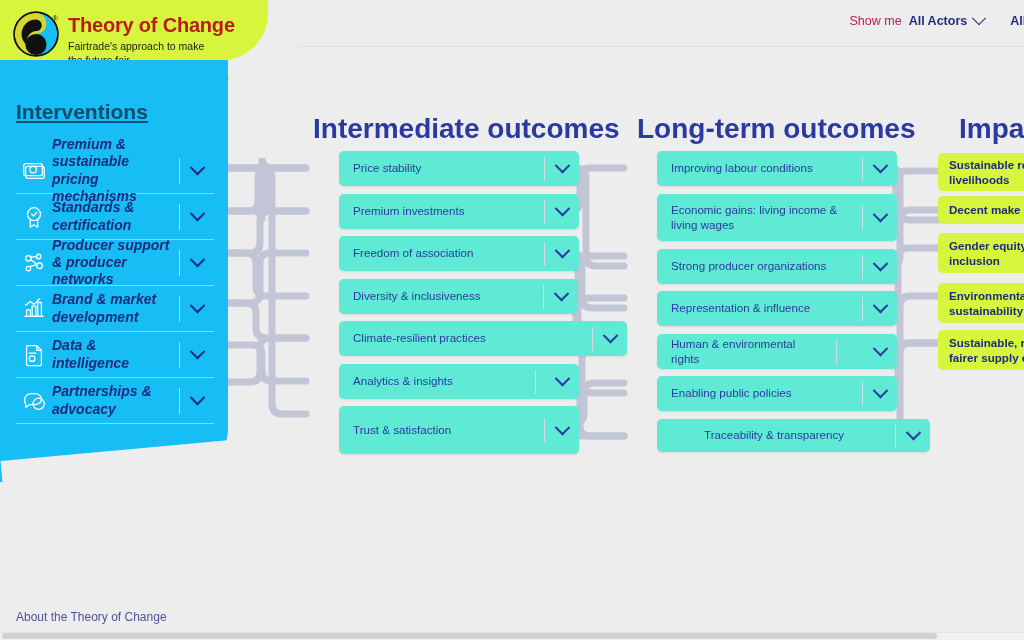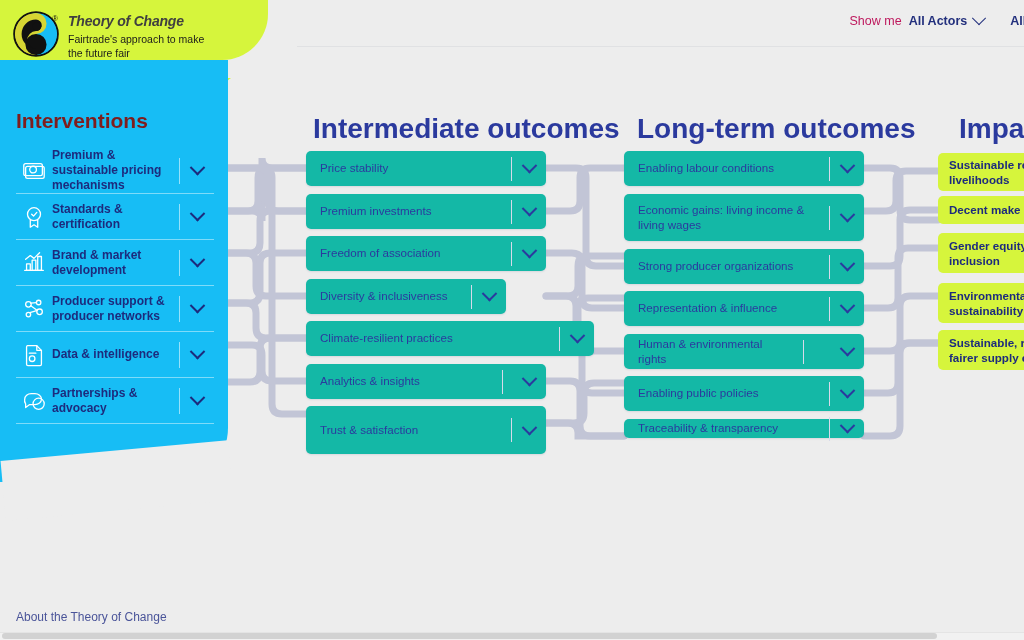--- a/index.html
+++ b/index.html
@@ -28,46 +28,47 @@
   }
   .greentail{
     position:absolute;left:0;top:55px;width:222px;height:36px;background:#d6f53c;
     border-bottom-right-radius:30px;
   }
   .arrow-stem{position:absolute;left:178px;top:55px;width:38px;height:30px;background:#d6f53c;}
   .arrow-head{position:absolute;left:163px;top:78px;width:0;height:0;
      border-left:34px solid transparent;border-right:34px solid transparent;border-top:26px solid #d6f53c;}
   .logo{position:absolute;left:12px;top:10px;width:48px;height:48px;}
   .title-wrap{position:absolute;left:68px;top:14px;}
-  .app-title{font-size:14px;font-weight:bold;color:#404040;letter-spacing:-0.2px;line-height:1.1;font-style:italic;}
+  .app-title{font-size:20px;font-weight:bold;color:#b91c1c;letter-spacing:-0.2px;line-height:1.1;}
   .app-sub{font-size:10.5px;color:#1b1b1b;line-height:1.32;margin-top:4px;max-width:150px;}
 
   
   .sidebar{
     position:absolute;left:0;top:60px;width:228px;height:422px;background:#17bdf5;
     border-bottom-right-radius:54px;
   }
   .sidebar-wedge{position:absolute;left:0;top:455px;width:228px;height:60px;background:#ededed;
     transform-origin:left top;transform:rotate(-5.2deg) translateY(6px);}
-  .sidebar-title{position:absolute;left:16px;top:49px;font-size:21px;font-weight:bold;color:#7f1d1d;}
+  .sidebar-title{position:absolute;left:16px;top:40px;font-size:21px;font-weight:bold;color:#0c4a6e;text-decoration:underline;}
   .side-list{position:absolute;left:16px;top:88px;width:198px;}
   .side-item{display:flex;align-items:center;height:45px;border-bottom:1px solid rgba(255,255,255,.45);}
   .side-item:last-child{border-bottom:1px solid rgba(255,255,255,.45);}
   .side-ico{width:36px;height:30px;flex:0 0 36px;display:flex;align-items:center;justify-content:center;}
-  .side-lbl{flex:1;font-size:12px;font-weight:bold;color:#1d2b7d;line-height:1.23;padding-right:6px;}
+  .side-lbl{flex:1;font-size:14px;font-weight:bold;color:#1d2b7d;line-height:1.23;padding-right:6px;font-style:italic;}
   .side-div{width:1px;height:26px;background:rgba(255,255,255,.55);}
   .side-chev{width:34px;display:flex;align-items:center;justify-content:center;}
   .chev{display:inline-block;width:9px;height:9px;border-right:2px solid #1d2b7d;border-bottom:2px solid #1d2b7d;transform:rotate(45deg) translate(-2px,-2px);}
 
   
   .col-title{position:absolute;font-size:28px;font-weight:bold;color:#2b3a9e;white-space:nowrap;}
   .col{position:absolute;}
   .card{
-    position:absolute;background:#14b8a6;border-radius:5px;display:flex;align-items:center;
+    position:absolute;background:#5eead4;border-radius:5px;display:flex;align-items:center;
     box-shadow:0 1px 2px rgba(30,40,90,.10);
+    margin-left:33px;
   }
   .card-lbl{flex:1;font-size:11.6px;color:#2b3a9e;line-height:1.28;padding-left:14px;padding-right:8px;}
   .card-div{width:1px;height:24px;background:#d7daea;}
   .card-chev{width:34px;display:flex;align-items:center;justify-content:center;}
   .card-chev .chev{border-color:#2b3a9e;}
 
   .impact{
     position:absolute;background:#d6f53c;border-radius:5px;display:flex;align-items:center;
   }
   .impact-lbl{font-size:11.6px;font-weight:bold;color:#1d2b7d;line-height:1.3;padding-left:11px;padding-right:6px;}
@@ -182,52 +183,52 @@
           </span>
           <span class="side-lbl">Standards &amp; certification</span>
           <span class="side-div"></span>
           <span class="side-chev">
             <i class="chev"></i>
           </span>
         </div>
         <div class="side-item">
           <span class="side-ico">
             <svg viewBox="0 0 28 28" width="26" height="26" fill="none" stroke="#ffffff" stroke-width="1.4" stroke-linecap="round" stroke-linejoin="round">
+              <circle cx="8" cy="9" r="3"></circle>
+              <circle cx="19" cy="7" r="2.4"></circle>
+              <circle cx="20" cy="17" r="3"></circle>
+              <circle cx="8" cy="20" r="2.4"></circle>
+              <path d="M10.6 10.4 L17.6 15.6 M10.4 7.7 L16.7 7.1 M9.6 17.8 L17.6 15.4"></path>
+            </svg>
+          </span>
+          <span class="side-lbl">Producer support &amp; producer networks</span>
+          <span class="side-div"></span>
+          <span class="side-chev">
+            <i class="chev"></i>
+          </span>
+        </div>
+        <div class="side-item">
+          <span class="side-ico">
+            <svg viewBox="0 0 28 28" width="26" height="26" fill="none" stroke="#ffffff" stroke-width="1.4" stroke-linecap="round" stroke-linejoin="round">
               <path d="M4 22 h20"></path>
               <rect x="6" y="15" width="4" height="7"></rect>
               <rect x="12" y="11" width="4" height="11"></rect>
               <rect x="18" y="7" width="4" height="15"></rect>
               <path d="M5 10 l5-4 4 3 6-6"></path>
             </svg>
           </span>
           <span class="side-lbl">Brand &amp; market development</span>
           <span class="side-div"></span>
           <span class="side-chev">
             <i class="chev"></i>
           </span>
         </div>
         <div class="side-item">
           <span class="side-ico">
             <svg viewBox="0 0 28 28" width="26" height="26" fill="none" stroke="#ffffff" stroke-width="1.4" stroke-linecap="round" stroke-linejoin="round">
-              <circle cx="8" cy="9" r="3"></circle>
-              <circle cx="19" cy="7" r="2.4"></circle>
-              <circle cx="20" cy="17" r="3"></circle>
-              <circle cx="8" cy="20" r="2.4"></circle>
-              <path d="M10.6 10.4 L17.6 15.6 M10.4 7.7 L16.7 7.1 M9.6 17.8 L17.6 15.4"></path>
-            </svg>
-          </span>
-          <span class="side-lbl">Producer support &amp; producer networks</span>
-          <span class="side-div"></span>
-          <span class="side-chev">
-            <i class="chev"></i>
-          </span>
-        </div>
-        <div class="side-item">
-          <span class="side-ico">
-            <svg viewBox="0 0 28 28" width="26" height="26" fill="none" stroke="#ffffff" stroke-width="1.4" stroke-linecap="round" stroke-linejoin="round">
               <path d="M7 4 h10 l5 5 v15 a1.5 1.5 0 0 1 -1.5 1.5 h-13 A1.5 1.5 0 0 1 6 24 V5.5 A1.5 1.5 0 0 1 7 4 z"></path>
               <path d="M17 4 v5 h5"></path>
               <circle cx="12" cy="18" r="3"></circle>
               <path d="M9 12 h7"></path>
             </svg>
           </span>
           <span class="side-lbl">Data &amp; intelligence</span>
           <span class="side-div"></span>
           <span class="side-chev">
             <i class="chev"></i>
@@ -266,21 +267,21 @@
           <i class="chev"></i>
         </span>
       </div>
       <div class="card" style="left: 306px; top: 236px; width: 240px; height: 35px;">
         <span class="card-lbl">Freedom of association</span>
         <span class="card-div"></span>
         <span class="card-chev">
           <i class="chev"></i>
         </span>
       </div>
-      <div class="card" style="left: 306px; top: 279px; width: 200px; height: 35px;">
+      <div class="card" style="left: 306px; top: 279px; width: 239px; height: 35px;">
         <span class="card-lbl">Diversity &amp; inclusiveness</span>
         <span class="card-div"></span>
         <span class="card-chev">
           <i class="chev"></i>
         </span>
       </div>
       <div class="card" style="left: 306px; top: 321px; width: 288px; height: 35px;">
         <span class="card-lbl">Climate-resilient practices</span>
         <span class="card-div"></span>
         <span class="card-chev">
@@ -299,21 +300,21 @@
         <span class="card-div"></span>
         <span class="card-chev">
           <i class="chev"></i>
         </span>
       </div>
     </div>
 
   <div class="col-title" style="left:637px;top:113px;">Long-term outcomes</div>
   <div class="col" id="col-longterm">
       <div class="card" style="left: 624px; top: 151px; width: 240px; height: 35px;">
-        <span class="card-lbl">Enabling labour conditions</span>
+        <span class="card-lbl">Improving labour conditions</span>
         <span class="card-div"></span>
         <span class="card-chev">
           <i class="chev"></i>
         </span>
       </div>
       <div class="card" style="left: 624px; top: 194px; width: 240px; height: 47px;">
         <span class="card-lbl">Economic gains: living income &amp; living wages</span>
         <span class="card-div"></span>
         <span class="card-chev">
           <i class="chev"></i>
@@ -340,21 +341,21 @@
           <i class="chev"></i>
         </span>
       </div>
       <div class="card" style="left: 624px; top: 376px; width: 240px; height: 35px;">
         <span class="card-lbl">Enabling public policies</span>
         <span class="card-div"></span>
         <span class="card-chev">
           <i class="chev"></i>
         </span>
       </div>
-      <div class="card" style="left: 624px; top: 419px; width: 240px; height: 19px;">
+      <div class="card" style="left: 624px; top: 419px; width: 240px; height: 33px; padding-left: 33px;">
         <span class="card-lbl">Traceability &amp; transparency</span>
         <span class="card-div"></span>
         <span class="card-chev">
           <i class="chev"></i>
         </span>
       </div>
     </div>
 
   <div class="col-title" style="left:959px;top:113px;">Impacts</div>
   <div class="col" id="col-impacts">

